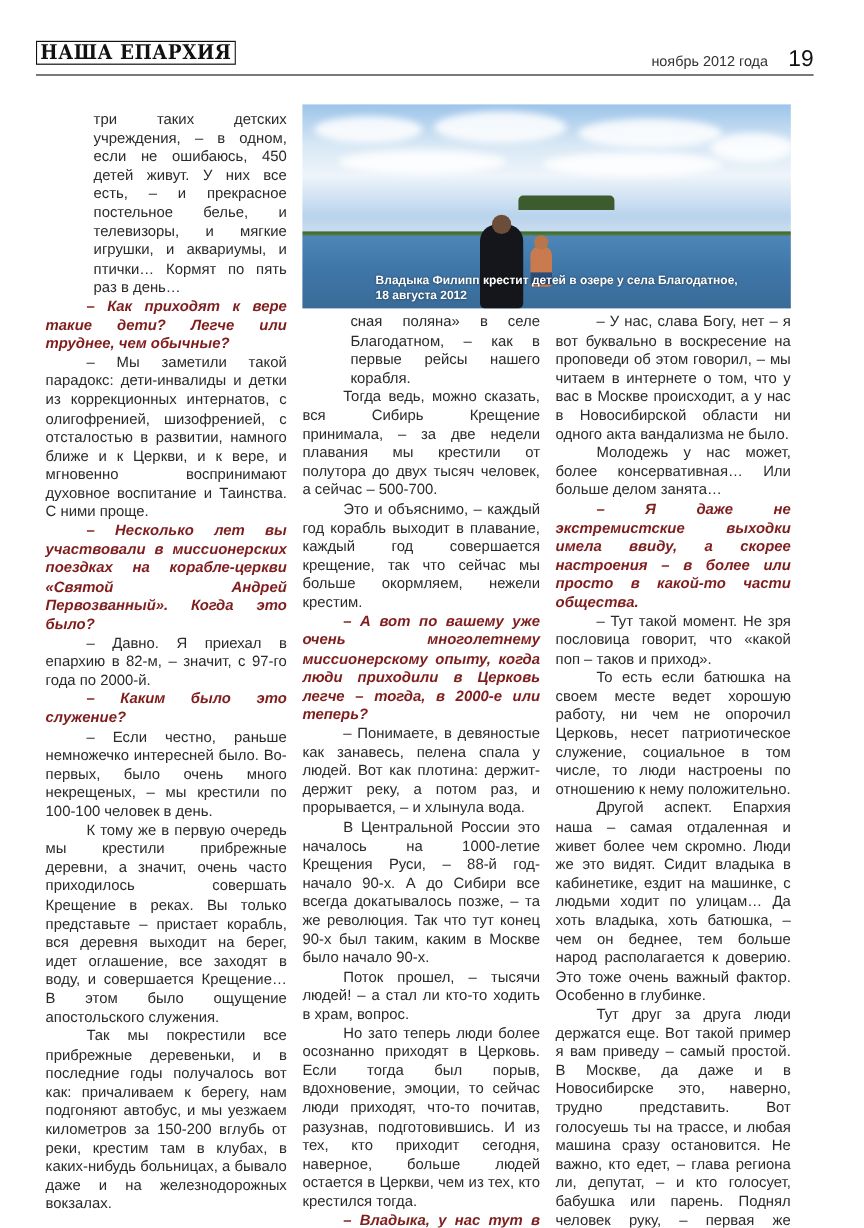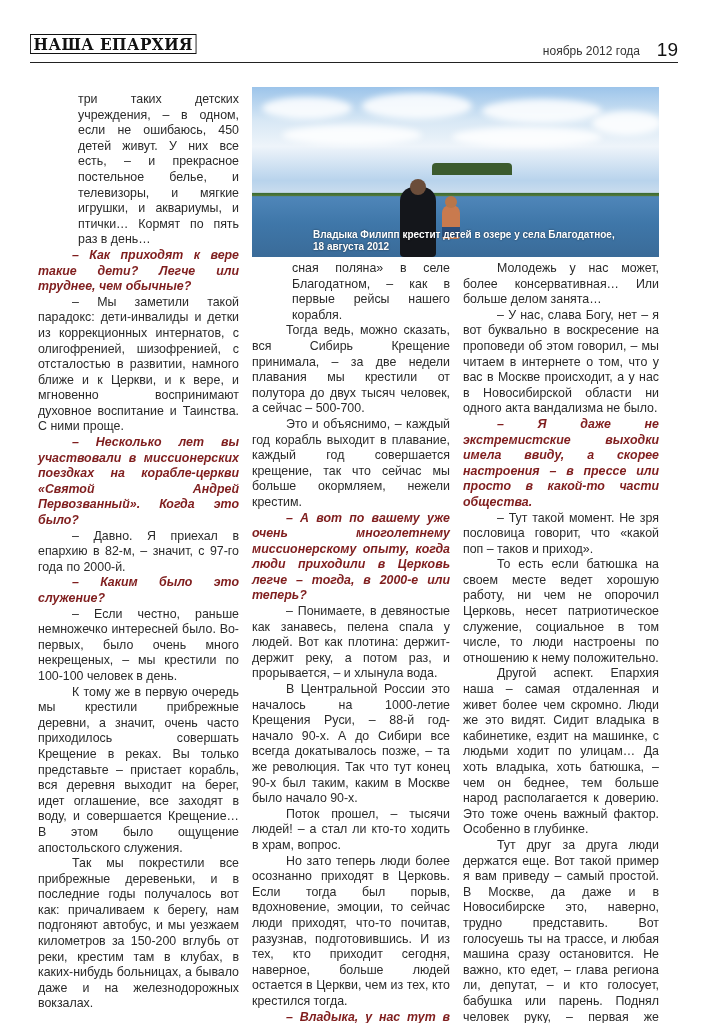--- a/index.html
+++ b/index.html
@@ -114,20 +114,20 @@
     <p>Тогда ведь, можно сказать, вся Сибирь Крещение принимала, – за две недели плавания мы крестили от полутора до двух тысяч человек, а сейчас – 500-700.</p>
     <p>Это и объяснимо, – каждый год корабль выходит в плавание, каждый год совершается крещение, так что сейчас мы больше окормляем, нежели крестим.</p>
     <p class="q">– А вот по вашему уже очень многолетнему миссионерскому опыту, когда люди приходили в Церковь легче – тогда, в 2000-е или теперь?</p>
     <p>– Понимаете, в девяностые как занавесь, пелена спала у людей. Вот как плотина: держит-держит реку, а потом раз, и прорывается, – и хлынула вода.</p>
     <p>В Центральной России это началось на 1000-летие Крещения Руси, – 88-й год-начало 90-х. А до Сибири все всегда докатывалось позже, – та же революция. Так что тут конец 90-х был таким, каким в Москве было начало 90-х.</p>
     <p>Поток прошел, – тысячи людей! – а стал ли кто-то ходить в храм, вопрос.</p>
     <p>Но зато теперь люди более осознанно приходят в Церковь. Если тогда был порыв, вдохновение, эмоции, то сейчас люди приходят, что-то почитав, разузнав, подготовившись. И из тех, кто приходит сегодня, наверное, больше людей остается в Церкви, чем из тех, кто крестился тогда.</p>
     <p class="q">– Владыка, у нас тут в Центральной России, а точнее сказать, в Москве среди либерально настроенной, если так можно выразиться, интеллигенции ощущается некая антицерковная волна. А что у вас в Сибири?</p>
   </div>
 <div class="col" id="col3">
+    <p>– У нас, слава Богу, нет – я вот буквально в воскресение на проповеди об этом говорил, – мы читаем в интернете о том, что у вас в Москве происходит, а у нас в Новосибирской области ни одного акта вандализма не было.</p>
     <p>Молодежь у нас может, более консервативная… Или больше делом занята…</p>
-    <p>– У нас, слава Богу, нет – я вот буквально в воскресение на проповеди об этом говорил, – мы читаем в интернете о том, что у вас в Москве происходит, а у нас в Новосибирской области ни одного акта вандализма не было.</p>
-    <p class="q">– Я даже не экстремистские выходки имела ввиду, а скорее настроения – в прессе или просто в какой-то части общества.</p>
+    <p class="q">– Я даже не экстремистские выходки имела ввиду, а скорее настроения – в более или просто в какой-то части общества.</p>
     <p>– Тут такой момент. Не зря пословица говорит, что «какой поп – таков и приход».</p>
     <p>То есть если батюшка на своем месте ведет хорошую работу, ни чем не опорочил Церковь, несет патриотическое служение, социальное в том числе, то люди настроены по отношению к нему положительно.</p>
     <p>Другой аспект. Епархия наша – самая отдаленная и живет более чем скромно. Люди же это видят. Сидит владыка в кабинетике, ездит на машинке, с людьми ходит по улицам… Да хоть владыка, хоть батюшка, – чем он беднее, тем больше народ располагается к доверию. Это тоже очень важный фактор. Особенно в глубинке.</p>
     <p>Тут друг за друга люди держатся еще. Вот такой пример я вам приведу – самый простой. В Москве, да даже и в Новосибирске это, наверно, трудно представить. Вот голосуешь ты на трассе, и любая машина сразу остановится. Не важно, кто едет, – глава региона ли, депутат, – и кто голосует, бабушка или парень. Поднял человек руку, – первая же машина останавливается и его сажает. У вас, наверное, в Москве это трудно представить?</p>
   </div>
 
 </body></html>

